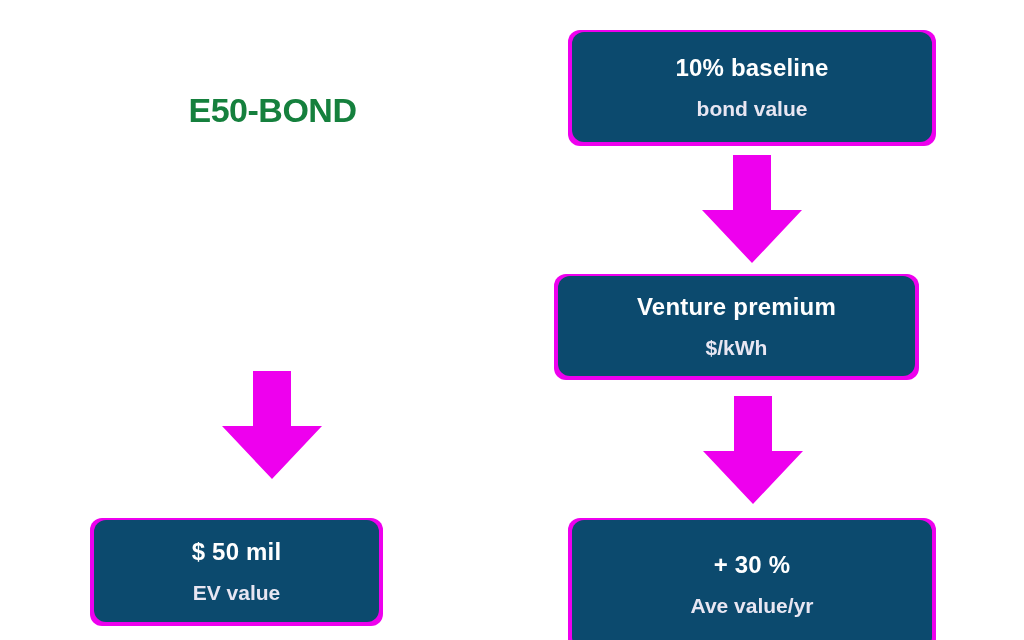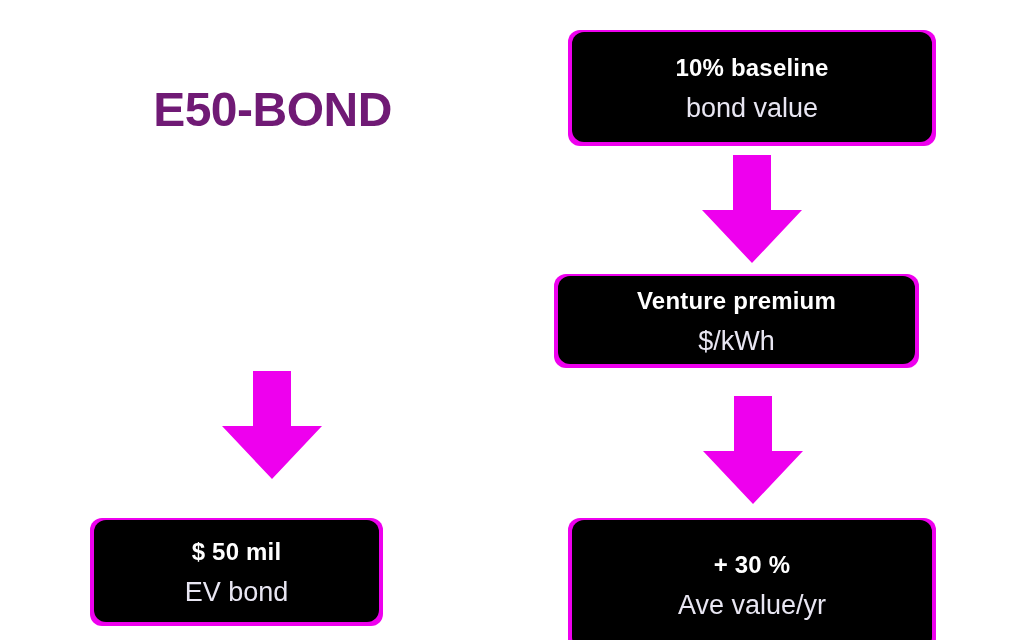--- a/index.html
+++ b/index.html
@@ -33,44 +33,44 @@
   .headline-main {
     font-size: 50px;
     font-weight: 700;
     line-height: 56px;
     letter-spacing: -0.5px;
     color: #ffffff;
     margin: 0;
     white-space: nowrap;
   }
   .headline-sub {
-    font-size: 48px;
+    font-size: 34px;
     font-weight: 700;
     line-height: 44px;
     letter-spacing: -0.5px;
-    color: #701a75;
+    color: #15803d;
     margin: 6px 0 0 0;
     white-space: nowrap;
   }
 
   
   .cube-art {
     position: absolute;
     left: 197px;
     top: 188px;
     width: 150px;
     height: 142px;
   }
   .cube-art svg { display: block; }
 
   
   .node {
     position: absolute;
     box-sizing: border-box;
-    background: #000000;
+    background: #0c4a6e;
     border-radius: 12px;
     box-shadow: -4px 4px 0 0 #ee00ee,
                  4px 4px 0 0 #ee00ee,
                 -4px -2px 0 0 #ee00ee,
                  4px -2px 0 0 #ee00ee;
     display: flex;
     flex-direction: column;
     align-items: center;
     justify-content: center;
     text-align: center;
@@ -78,30 +78,30 @@
   .node-title {
     color: #ffffff;
     font-size: 24px;
     font-weight: 700;
     line-height: 30px;
     letter-spacing: 0.2px;
     white-space: nowrap;
   }
   .node-sub {
     color: #e8e6f2;
-    font-size: 27px;
-    font-weight: 400;
+    font-size: 21px;
+    font-weight: 700;
     line-height: 27px;
     margin-top: 12px;
     white-space: nowrap;
   }
 
   
   #node-baseline     { left: 572px; top: 32px;  width: 360px; height: 110px; }
-  #node-premium      { left: 558px; top: 276px; width: 357px; height: 88px; }
+  #node-premium      { left: 558px; top: 276px; width: 357px; height: 100px; }
   #node-ev-bond      { left: 94px;  top: 520px; width: 285px; height: 102px; }
   #node-ave-yield    { left: 572px; top: 520px; width: 360px; height: 129px; }
 
   
   .arrow {
     position: absolute;
   }
   .arrow svg { display: block; }
   #arrow-left-1   { left: 222px; top: 371px; width: 100px; height: 108px; }
   #arrow-right-1  { left: 702px; top: 155px; width: 100px; height: 108px; }
@@ -159,21 +159,21 @@
     <div class="node-sub">bond value</div>
   </div>
 
   <div class="node" id="node-premium">
     <div class="node-title">Venture premium</div>
     <div class="node-sub">$/kWh</div>
   </div>
 
   <div class="node" id="node-ev-bond">
     <div class="node-title">$ 50 mil</div>
-    <div class="node-sub">EV bond</div>
+    <div class="node-sub">EV value</div>
   </div>
 
   <div class="node" id="node-ave-yield">
     <div class="node-title">+ 30 %</div>
     <div class="node-sub">Ave value/yr</div>
   </div>
 
 </div>
 
 </body></html>

